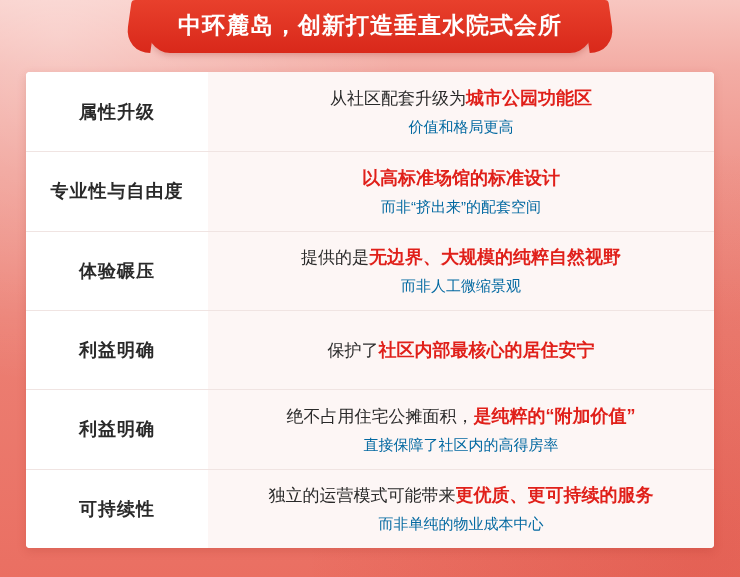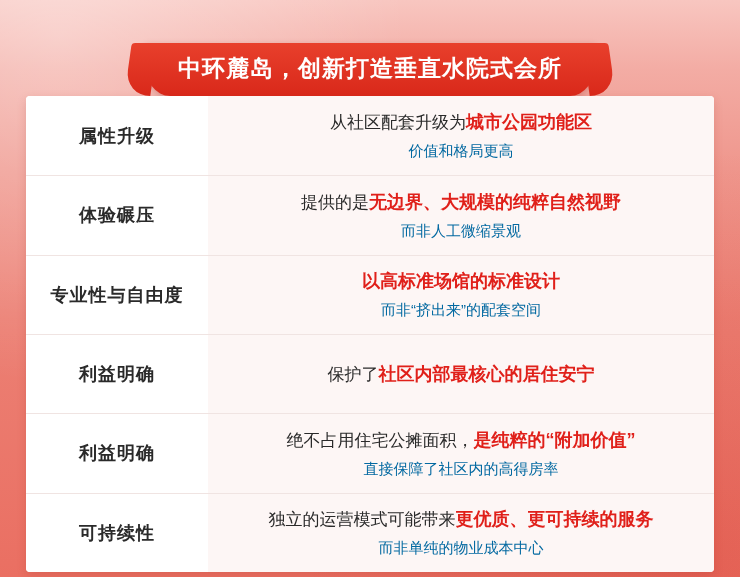--- a/index.html
+++ b/index.html
@@ -26,23 +26,23 @@
     position: absolute;
     left: 0; top: 0; right: 0; bottom: 0;
     background:
       radial-gradient(circle at 8% 6%, rgba(255,255,255,0.35) 0%, rgba(255,255,255,0) 40%),
       radial-gradient(circle at 95% 95%, rgba(200,30,20,0.18) 0%, rgba(255,255,255,0) 45%);
     pointer-events: none;
   }
 
   .title-wrap {
     position: relative;
-    height: 96px;
-    display: flex;
-    align-items: flex-end;
+    height: 72px;
+    display: flex;
+    align-items: flex-start;
     justify-content: center;
     border-radius: 22px;
   }
   .title-banner {
     position: relative;
     background: linear-gradient(180deg, #e8402c 0%, #d9281a 100%);
     color: #ffffff;
     font-size: 23px;
     font-weight: bold;
     letter-spacing: 1px;
@@ -155,36 +155,36 @@
       <div class="label-cell">属性升级</div>
       <div class="content-cell">
         <div class="line-main">
           <span>从社区配套升级为</span><span class="big-hl">城市公园功能区</span><span></span>
         </div>
         <div class="line-sub">价值和格局更高</div>
       </div>
     </div>
 
     <div class="row">
+      <div class="label-cell">专业性与自由度</div>
+      <div class="content-cell">
+        <div class="line-main">
+          <span></span><span class="big-hl">以高标准场馆的标准设计</span><span></span>
+        </div>
+        <div class="line-sub">而非“挤出来”的配套空间</div>
+      </div>
+    </div>
+
+    <div class="row">
       <div class="label-cell">体验碾压</div>
       <div class="content-cell">
         <div class="line-main">
           <span>提供的是</span><span class="big-hl">无边界、大规模的纯粹自然视野</span><span></span>
         </div>
         <div class="line-sub">而非人工微缩景观</div>
-      </div>
-    </div>
-
-    <div class="row">
-      <div class="label-cell">专业性与自由度</div>
-      <div class="content-cell">
-        <div class="line-main">
-          <span></span><span class="big-hl">以高标准场馆的标准设计</span><span></span>
-        </div>
-        <div class="line-sub">而非“挤出来”的配套空间</div>
       </div>
     </div>
 
     <div class="row">
       <div class="label-cell">利益明确</div>
       <div class="content-cell">
         <div class="line-main">
           <span>保护了</span><span class="big-hl">社区内部最核心的居住安宁</span><span></span>
         </div>
       </div>

